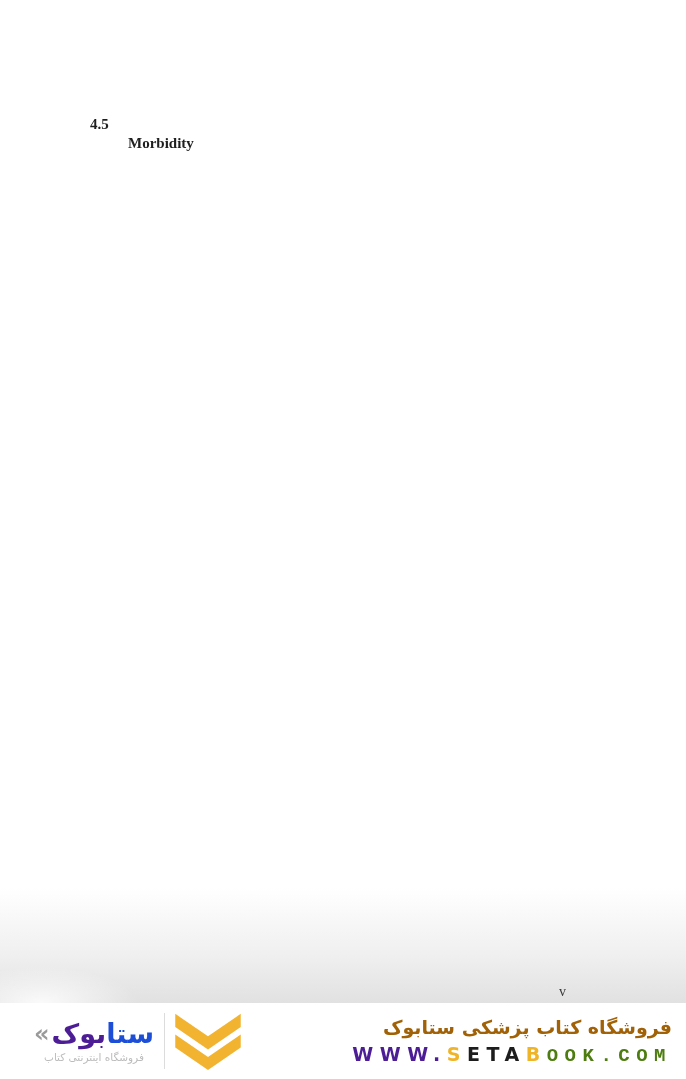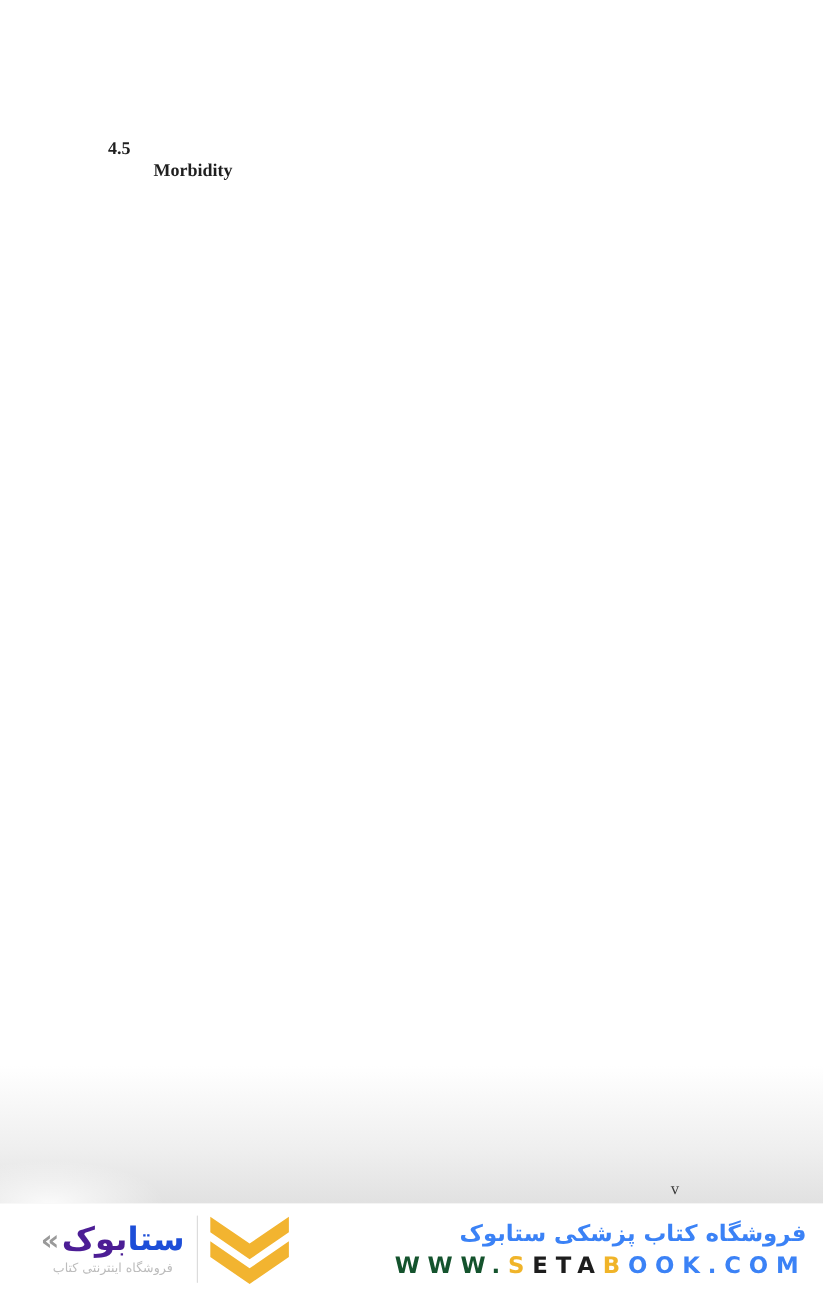--- a/index.html
+++ b/index.html
@@ -66,21 +66,21 @@
   .wordmark{display:flex;align-items:center;gap:2px;font-weight:bold;font-size:27px;line-height:30px;}
   .guillemet{color:#9a9a9a;font-size:24px;}
   .wm-yellow{color:#1d4ed8;}
   .wm-gray{color:#4c1d95;}
   .tagline{color:#bcbcbc;font-size:10.5px;margin-top:2px;}
   .logo-divider{width:1px;height:56px;background:#dcdcdc;}
   .chevron{display:block;}
 
   .store-info{display:flex;flex-direction:column;align-items:flex-end;}
   .store-name{
-    font-weight:bold;color:#3b82f6;
+    font-weight:bold;color:#a16207;
     font-size:19px;line-height:26px;
     direction:rtl;
   }
   .store-url{
     font-weight:bold;font-size:19px;line-height:26px;
     letter-spacing:6.5px;color:#1d1d1d;
     margin-top:1px;
   }
 </style>
 </head>
@@ -112,17 +112,17 @@
         <div class="tagline">فروشگاه اینترنتی کتاب</div>
       </div>
       <div class="logo-divider"></div>
       <svg class="chevron" width="66" height="58" viewBox="0 0 70 62" xmlns="http://www.w3.org/2000/svg">
         <polygon points="0,2 35,26 70,2 70,16 35,40 0,16" fill="#f2b430"></polygon>
         <polygon points="0,24 35,48 70,24 70,38 35,62 0,38" fill="#f2b430"></polygon>
       </svg>
     </div>
     <div class="store-info">
       <div class="store-name">فروشگاه کتاب پزشکی ستابوک</div>
-      <div class="store-url"><span style="color: #14532d; margin-left: 13px;">WWW.</span><span style="color: rgb(240, 180, 41);">S</span><span style="color: rgb(29, 29, 29); text-align: center;">ETA</span><span style="color: rgb(240, 180, 41);">B</span><span style="color: #3b82f6;">OOK.COM</span></div>
+      <div class="store-url"><span style="color: #4c1d95; margin-left: 13px;">WWW.</span><span style="color: rgb(240, 180, 41);">S</span><span style="color: rgb(29, 29, 29); text-align: center;">ETA</span><span style="color: rgb(240, 180, 41);">B</span><span style="color: #4d7c0f; font-family: Liberation Mono, monospace;">OOK.COM</span></div>
     </div>
   </footer>
 
 </div>
 
 </body></html>

